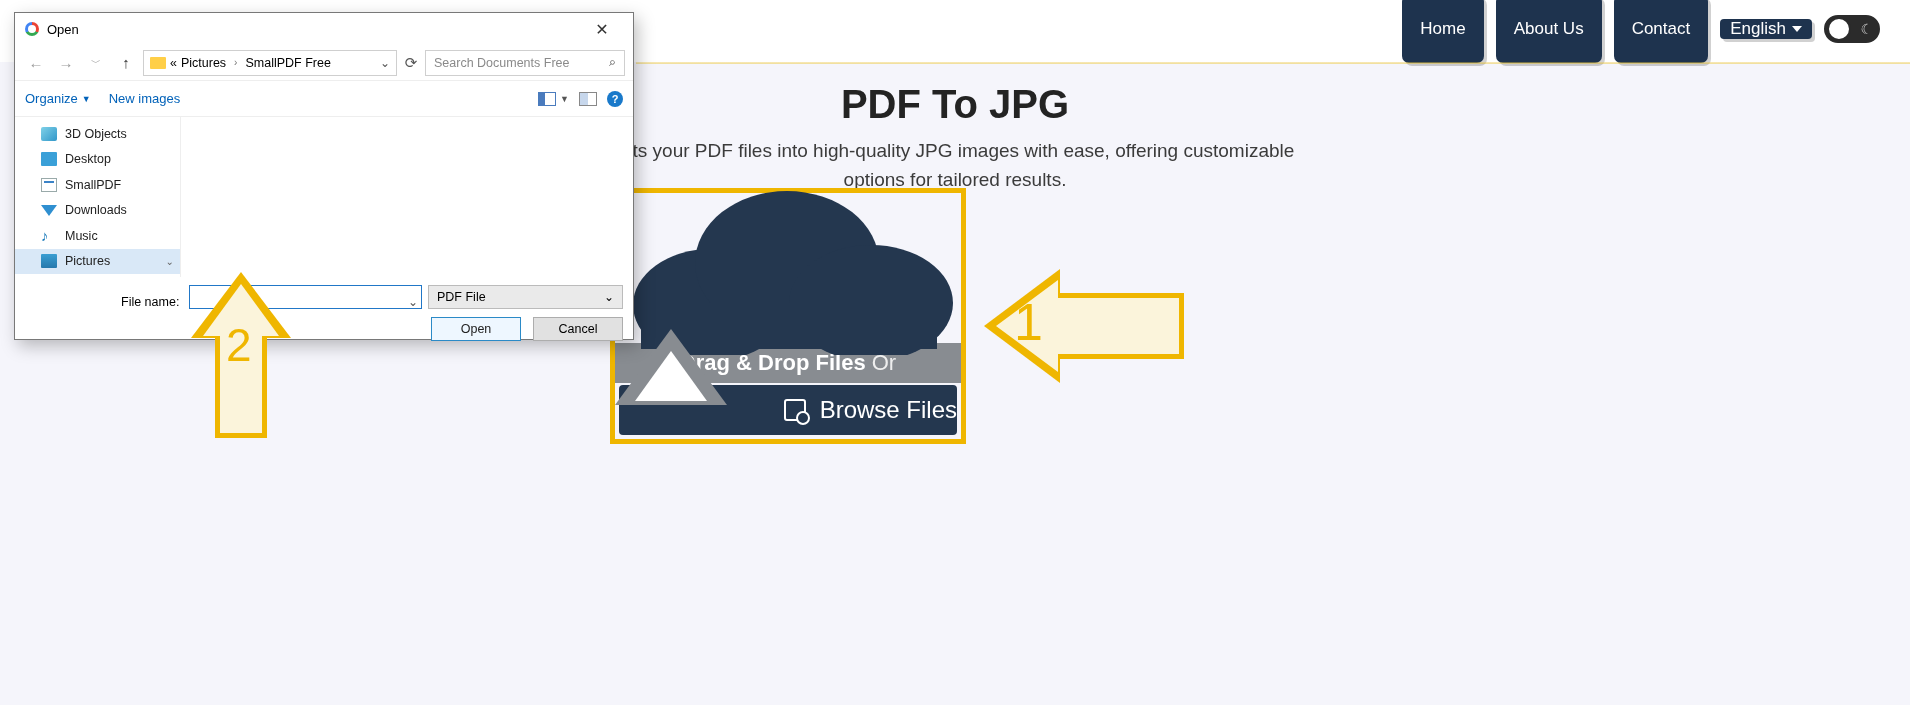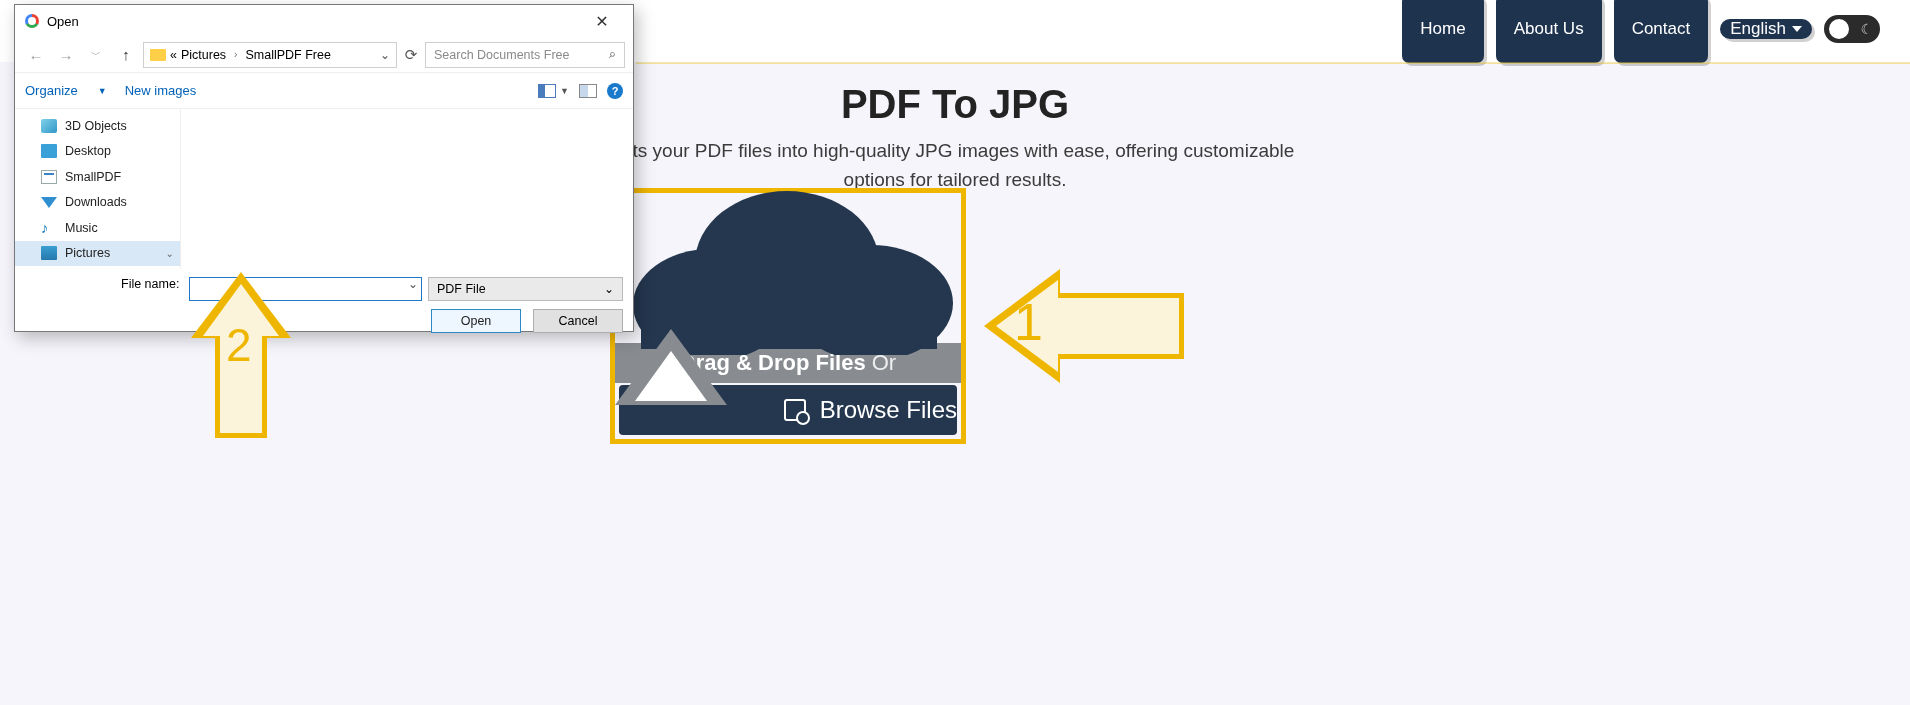--- a/index.html
+++ b/index.html
@@ -1,20 +1,20 @@
 <!DOCTYPE html>
 <html><head>
 <meta charset="utf-8">
 <style>
   * { box-sizing: border-box; margin:0; padding:0; font-family: "Segoe UI", Arial, sans-serif; }
   body { width:1910px; height:705px; background:#fff; overflow:hidden; position:relative; }
   
   .topnav { position:absolute; top:0; left:0; right:0; height:58px; background:#fff; display:flex; align-items:center; justify-content:flex-end; gap:12px; padding-right:30px; }
   .nav-btn { background:#1e334e; color:#fff; border:none; border-radius:7px; padding:24px 18px; font-size:17px; font-weight:500; cursor:pointer; box-shadow:3px 3px 0 rgba(0,0,0,0.18); }
-  .nav-select { background:#1e334e; color:#fff; border:none; border-radius:10px; padding:0 10px; font-size:17px; display:flex; align-items:center; gap:6px; box-shadow:3px 3px 0 rgba(0,0,0,0.18); cursor:pointer; }
+  .nav-select { background:#1e334e; color:#fff; border:none; border-radius:4px; padding:0 10px; font-size:17px; display:flex; align-items:center; gap:6px; box-shadow:3px 3px 0 rgba(0,0,0,0.18); cursor:pointer; }
   .chev-down { width:0; height:0; border-left:5px solid transparent; border-right:5px solid transparent; border-top:6px solid #fff; }
   .toggle { width:56px; height:28px; border-radius:14px; border:2px solid #2b2b2b; display:flex; align-items:center; background:#2b2b2b; position:relative; cursor:pointer; }
   .toggle .knob { width:24px; height:24px; border-radius:50%; background:#fff; position:absolute; left:1px; top:0px; border:2px solid #2b2b2b; box-sizing:border-box; }
   .toggle .moon { position:absolute; right:5px; font-size:14px; color:#c9c9c9; }
   
   .nav-div { position:absolute; top:62px; left:636px; right:0; height:2px; background:linear-gradient(#ffd95a,#e3b800); opacity:.4;}
   
   .page-title { position:absolute; top:82px; left:0; width:100%; text-align:center; font-size:40px; font-weight:700; color:#232323;}
   .page-sub { position:absolute; top:136px; left:0; width:100%; text-align:center; font-size:19px; color:#3b3b3b; line-height:1.55;}
   
@@ -32,37 +32,37 @@
   .arrow1 .head-in { width:0; height:0; border-top:46px solid transparent; border-bottom:46px solid transparent; border-right:62px solid #fbf4db; position:absolute; left:12px; top:14px; z-index:2;}
   .arrow1 .shaft { position:absolute; left:72px; top:27px; width:128px; height:66px; background:#fbf4db; border:5px solid #efb600; border-left:none; }
   .arrow1 .num { position:absolute; left:30px; top:26px; font-size:52px; color:#efb600; font-weight:400; z-index:3;}
   
   .arrow2 { position:absolute; top:272px; left:188px; width:106px; height:170px; z-index:50;}
   .arrow2 .head { width:0; height:0; border-left:50px solid transparent; border-right:50px solid transparent; border-bottom:66px solid #efb600; position:absolute; left:3px; top:0;}
   .arrow2 .head-in { width:0; height:0; border-left:38px solid transparent; border-right:38px solid transparent; border-bottom:52px solid #fbf4db; position:absolute; left:15px; top:12px; z-index:2;}
   .arrow2 .shaft { position:absolute; left:27px; top:62px; width:52px; height:104px; background:#fbf4db; border:5px solid #efb600; border-top:none;}
   .arrow2 .num { position:absolute; left:38px; top:46px; font-size:46px; color:#efb600; z-index:3;}
   
-  .dlg { position:absolute; top:4px; left:14px; width:620px; height:328px; background:#fff; border:1px solid #787878; box-shadow:4px 6px 16px rgba(0,0,0,0.25); z-index:40; }
+  .dlg { position:absolute; top:12px; left:14px; width:620px; height:328px; background:#fff; border:1px solid #787878; box-shadow:4px 6px 16px rgba(0,0,0,0.25); z-index:40; }
   .dlg-title { height:32px; display:flex; align-items:center; padding:0 10px; font-size:13px; gap:8px; }
   .dlg-title .chrome-icon { width:14px; height:14px; border-radius:50%; background:conic-gradient(#ea4335 0 120deg,#34a853 120deg 240deg,#4285f4 240deg 360deg); position:relative; }
   .dlg-title .chrome-icon::after { content:""; position:absolute; inset:3px; background:#fff; border-radius:50%; }
   .spacer { flex:1; }
   .close-x { width:42px; height:100%; display:flex; align-items:center; justify-content:center; font-size:16px; cursor:pointer; color:#333;}
   .addr-row { height:36px; display:flex; align-items:center; gap:4px; padding:0 8px; border-bottom:1px solid #eee;}
   .nav-arrow { width:26px; height:26px; display:flex; align-items:center; justify-content:center; color:#9b9b9b; font-size:15px; cursor:pointer;}
   .nav-arrow.enabled { color:#333; }
   .path-box { flex:1; height:26px; border:1px solid #cfcfcf; display:flex; align-items:center; font-size:12.5px; gap:4px; padding:0 6px;}
   .path-box .folder-ico { width:16px; height:12px; background:#ffcf48; border-radius:1px; position:relative;}
   .path-box .sep { color:#777; margin:0 4px; font-size:10px;}
   .path-box .dd { margin-left:auto; color:#555; font-size:12px;}
   .refresh { width:20px; color:#555; cursor:pointer; text-align:center; font-size:15px;}
   .search-box { width:200px; height:26px; border:1px solid #cfcfcf; display:flex; align-items:center; padding:0 8px; font-size:12.5px; color:#8a8a8a; justify-content:space-between;}
   .tool-row { height:36px; display:flex; align-items:center; padding:0 10px; gap:18px; border-bottom:1px solid #eee; font-size:13px;}
-  .link-blue { color:#0262b9; display:flex; align-items:center; gap:20px; cursor:pointer;}
+  .link-blue { color:#0262b9; display:flex; align-items:center; gap:4px; cursor:pointer;}
   .dd-sm { font-size:9px; color:#0262b9; }
   .tool-row .r { margin-left:auto; display:flex; align-items:center; gap:10px;}
   .view-ico { width:18px; height:14px; border:1px solid #4a7bbd; background:linear-gradient(90deg,#4a7bbd 40%, #fff 40%); display:inline-block; vertical-align:middle;}
   .pane-ico { width:18px; height:14px; border:1px solid #888; background:linear-gradient(90deg,#c7d7ec 50%,#fff 50%); display:inline-block;}
   .help-ico { width:16px; height:16px; border-radius:50%; background:#1979ca; color:#fff; font-size:11px; display:flex; align-items:center; justify-content:center; font-weight:bold;}
   .body-row { height:160px; display:flex; }
   .tree { width:166px; border-right:1px solid #eee; overflow:hidden; padding-top:4px;}
   .tree-item { height:25.5px; display:flex; align-items:center; gap:8px; padding-left:26px; font-size:12.5px; color:#222; cursor:pointer; white-space:nowrap;}
   .tree-item.sel { background:#d9e8f7; }
   .mini-ico { width:16px; height:14px; display:inline-block; }
@@ -73,21 +73,21 @@
   .ico-down { border-bottom:11px solid #2f8fd0; border-left:8px solid transparent; border-right:8px solid transparent; width:0; height:0; transform:rotate(180deg);}
   .ico-music { color:#1779ba; font-size:15px; line-height:14px;}
   .ico-pic { background:linear-gradient(#3a9ed2,#2678ac); border-radius:1px;}
   .files { flex:1; padding:6px 10px; position:relative;}
   .file-tile { width:98px; text-align:center; font-size:12.5px; color:#222; cursor:pointer;}
   .file-tile .thumb { width:72px; height:88px; border:1px solid #c9c9c9; margin:0 auto 6px; background:#fff; position:relative; display:flex; align-items:flex-end; justify-content:center; padding-bottom:6px;}
   .file-tile .thumb .corner { position:absolute; top:0; right:0; width:0; height:0; border-top:18px solid #f0f0f0; border-left:18px solid transparent;}
   .file-tile .thumb .lines { position:absolute; top:8px; left:10px; right:10px; height:36px; background:repeating-linear-gradient(#dcdcdc 0 2px, transparent 2px 7px);}
   .file-tile .thumb .pdf-band { position:absolute; bottom:14px; left:-3px; right:-3px; height:30px; background:#d1171d; color:#fff; font-weight:700; font-size:17px; display:flex; align-items:center; justify-content:center; letter-spacing:1px;}
   .gold-box { position:absolute; top:4px; left:6px; width:100px; height:144px; border:4px solid #efb600; pointer-events:none;}
-  .footer-row { padding:8px 10px 0; display:flex; align-items:flex-start; gap:10px; font-size:12.5px;}
+  .footer-row { padding:8px 10px 0; display:flex; align-items:flex-end; gap:10px; font-size:12.5px;}
   .fn-input { flex:1; height:24px; border:1px solid #2177c7; padding:0 6px; font-size:12.5px; }
   .type-select { width:195px; height:24px; border:1px solid #bbb; background:#eaeaea; display:flex; align-items:center; justify-content:space-between; padding:0 8px; font-size:12.5px; cursor:pointer;}
   .btn-row { display:flex; justify-content:flex-end; gap:12px; padding:8px 10px 10px;}
   .win-btn { width:90px; height:24px; border:1px solid #adadad; background:#e1e1e1; font-size:12.5px; cursor:pointer; }
   .win-btn.primary { border:1px solid #2b8ac7; background:#eef7ff; color:#222;}
   
   .pg-bg { position:absolute; top:62px; left:0; right:0; bottom:0; background:#f5f5fb; z-index:-1;}
   
   .cloud-svg { position:absolute; top:-8px; left:6px; width:334px; height:170px; z-index:1; }
 </style>

